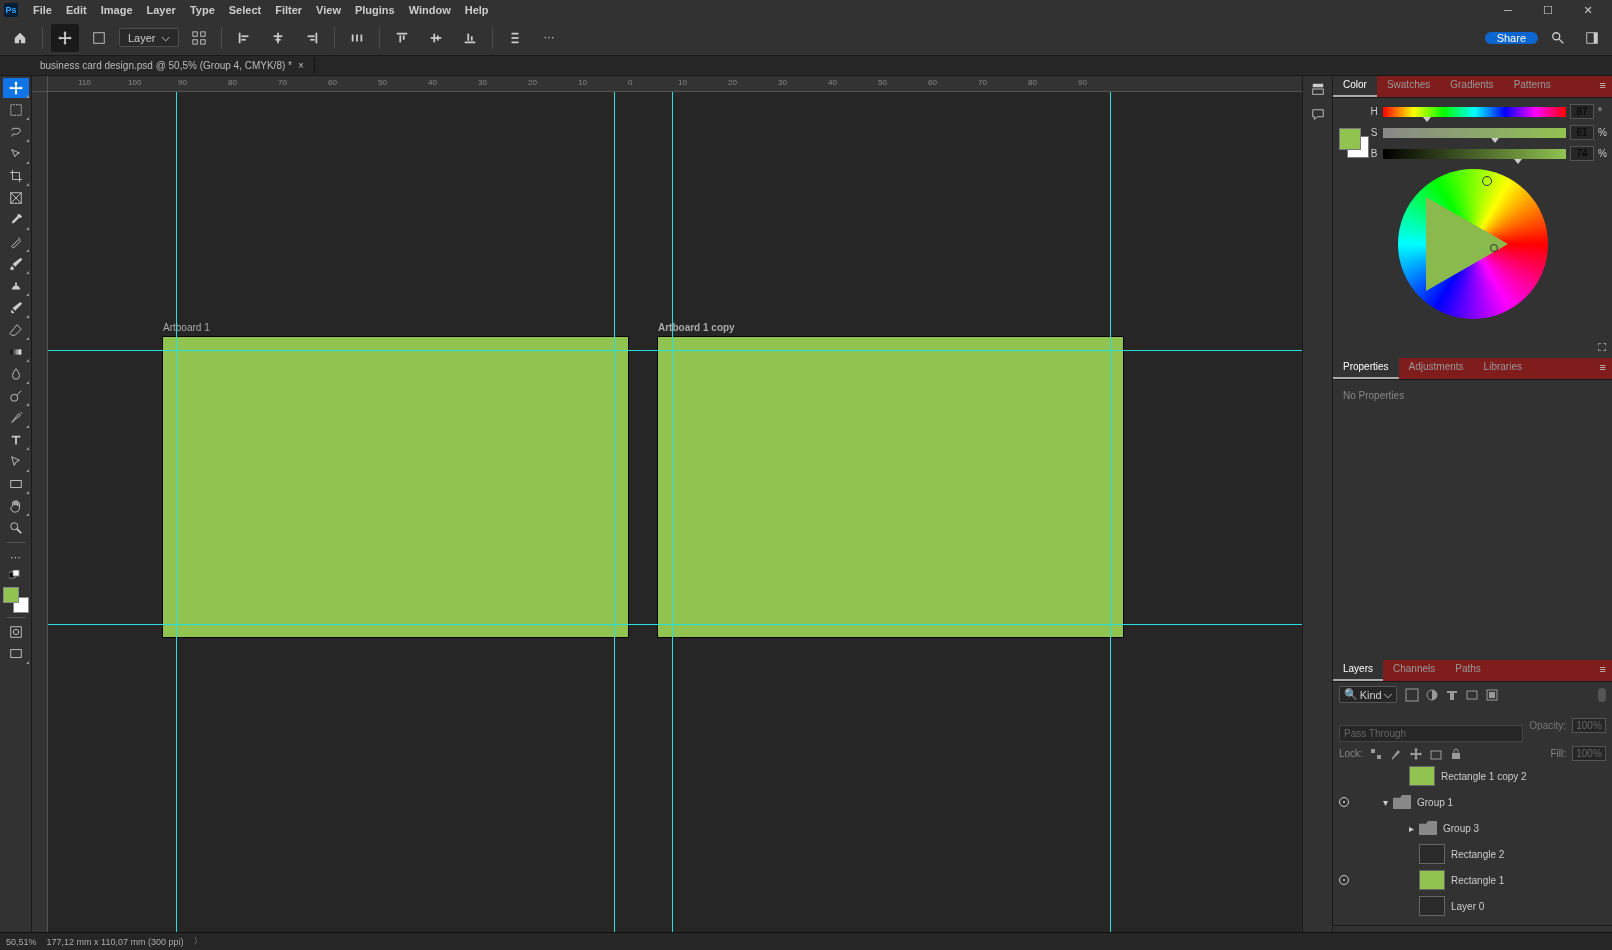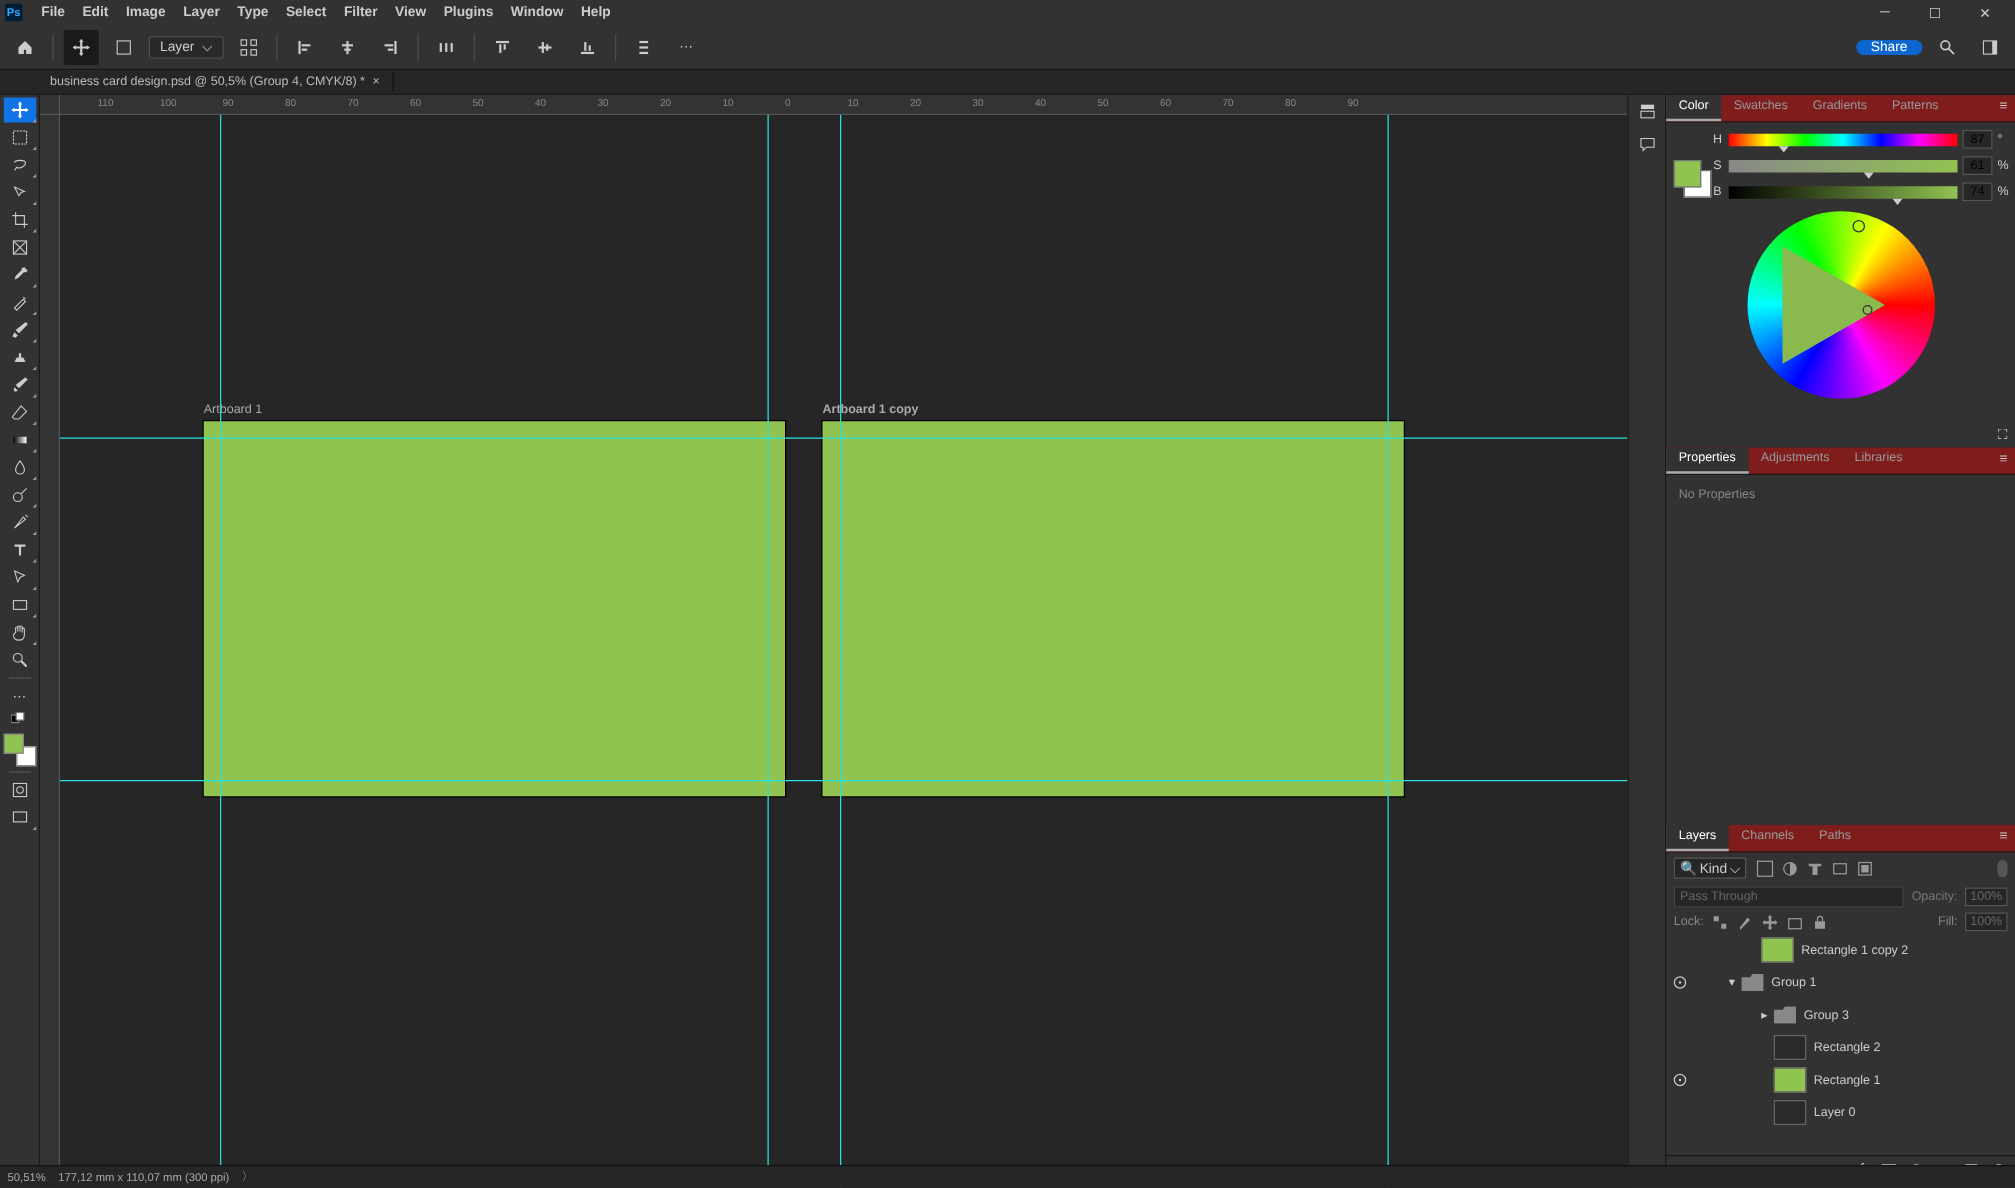--- a/index.html
+++ b/index.html
@@ -74,21 +74,21 @@
 
 .props-panel { height: 280px; padding: 6px; }
 .props-empty { font-size: 10px; color: #888; padding: 4px; }
 
 .layers-panel { flex: 1; display: flex; flex-direction: column; }
 .layers-controls { padding: 4px 6px; display: flex; align-items: center; gap: 4px; }
 .kind-search { display: flex; align-items: center; gap: 2px; background: #262626; border: 1px solid #555; padding: 1px 4px; border-radius: 2px; }
 .filter-icons { display: flex; gap: 6px; margin-left: 4px; }
 .filter-ic { width: 14px; height: 14px; }
 .blend-row { padding: 2px 6px; display: flex; align-items: center; gap: 6px; font-size: 10px; color: #777;}
-.blend-dd { flex: 1; background: #262626; border: 1px solid #444; padding: 2px 4px; color: #666;}
+.blend-dd { flex: 1; background: #262626; border: 1px solid #444; padding: 2px 4px; color: #666; margin-top: 16px;}
 .lock-row { padding: 2px 6px; display: flex; align-items: center; gap: 6px; font-size: 10px; color:#888;}
 .lock-ic { width: 14px; height: 14px; }
 .layer-list { flex: 1; overflow: hidden; }
 .layer-row { display: flex; align-items: center; height: 26px; padding: 0 2px; font-size: 10px; }
 .layer-row .vis { width: 18px; display: flex; justify-content: center; }
 .layer-row .indent { display: inline-block; }
 .layer-thumb { width: 26px; height: 20px; border: 1px solid #666; margin-right: 6px; }
 .layer-thumb.green { background: #91c351; }
 .layer-thumb.folder { background: #555; width:18px;height:14px;border:none;background:#888;clip-path:polygon(0 20%,40% 20%,50% 0,100% 0,100% 100%,0 100%);}
 .layer-thumb.gray { background: #2a2a2a; }

